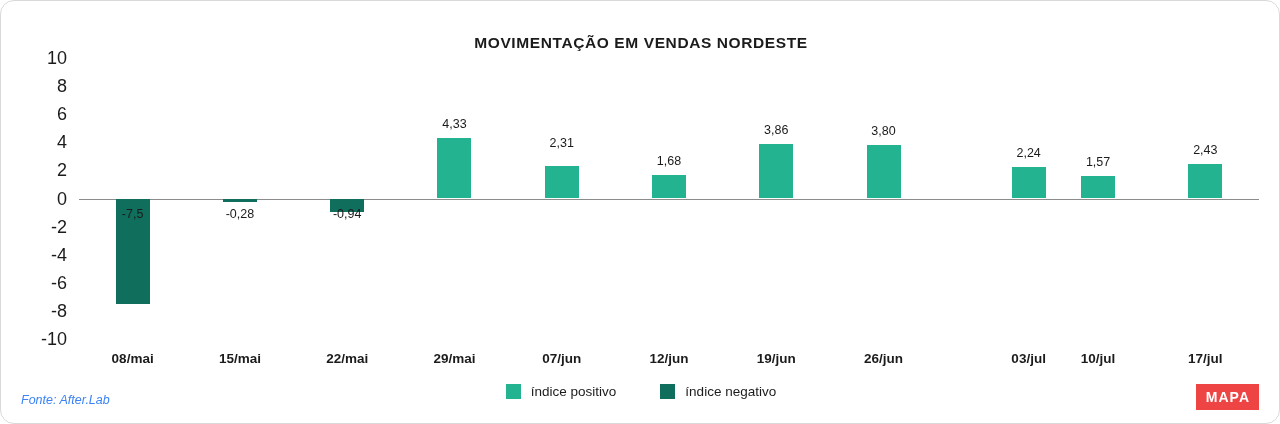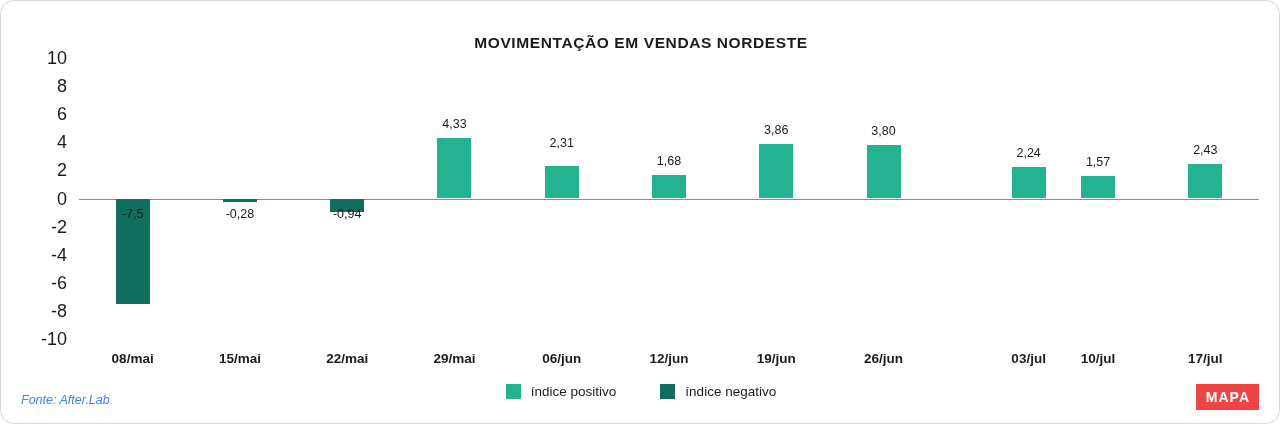--- a/index.html
+++ b/index.html
@@ -158,21 +158,21 @@
           <div class="xtick">22/mai</div>
         </div>
         <div class="bar-slot" style="left: 321.818px; width: 107.273px;">
           <div class="bar pos" style="top: 79.6635px; height: 60.8365px;"></div>
           <div class="bar-label" style="top: 58.6635px;">4,33</div>
           <div class="xtick">29/mai</div>
         </div>
         <div class="bar-slot" style="left: 429.091px; width: 107.273px;">
           <div class="bar pos" style="top: 108.044px; height: 32.4555px;"></div>
           <div class="bar-label" style="top: 78px;">2,31</div>
-          <div class="xtick">06/jun</div>
+          <div class="xtick">07/jun</div>
         </div>
         <div class="bar-slot" style="left: 536.364px; width: 107.273px;">
           <div class="bar pos" style="top: 116.896px; height: 23.604px;"></div>
           <div class="bar-label" style="top: 95.896px;">1,68</div>
           <div class="xtick">12/jun</div>
         </div>
         <div class="bar-slot" style="left: 643.636px; width: 107.273px;">
           <div class="bar pos" style="top: 86.267px; height: 54.233px;"></div>
           <div class="bar-label" style="top: 65.267px;">3,86</div>
           <div class="xtick">19/jun</div>

